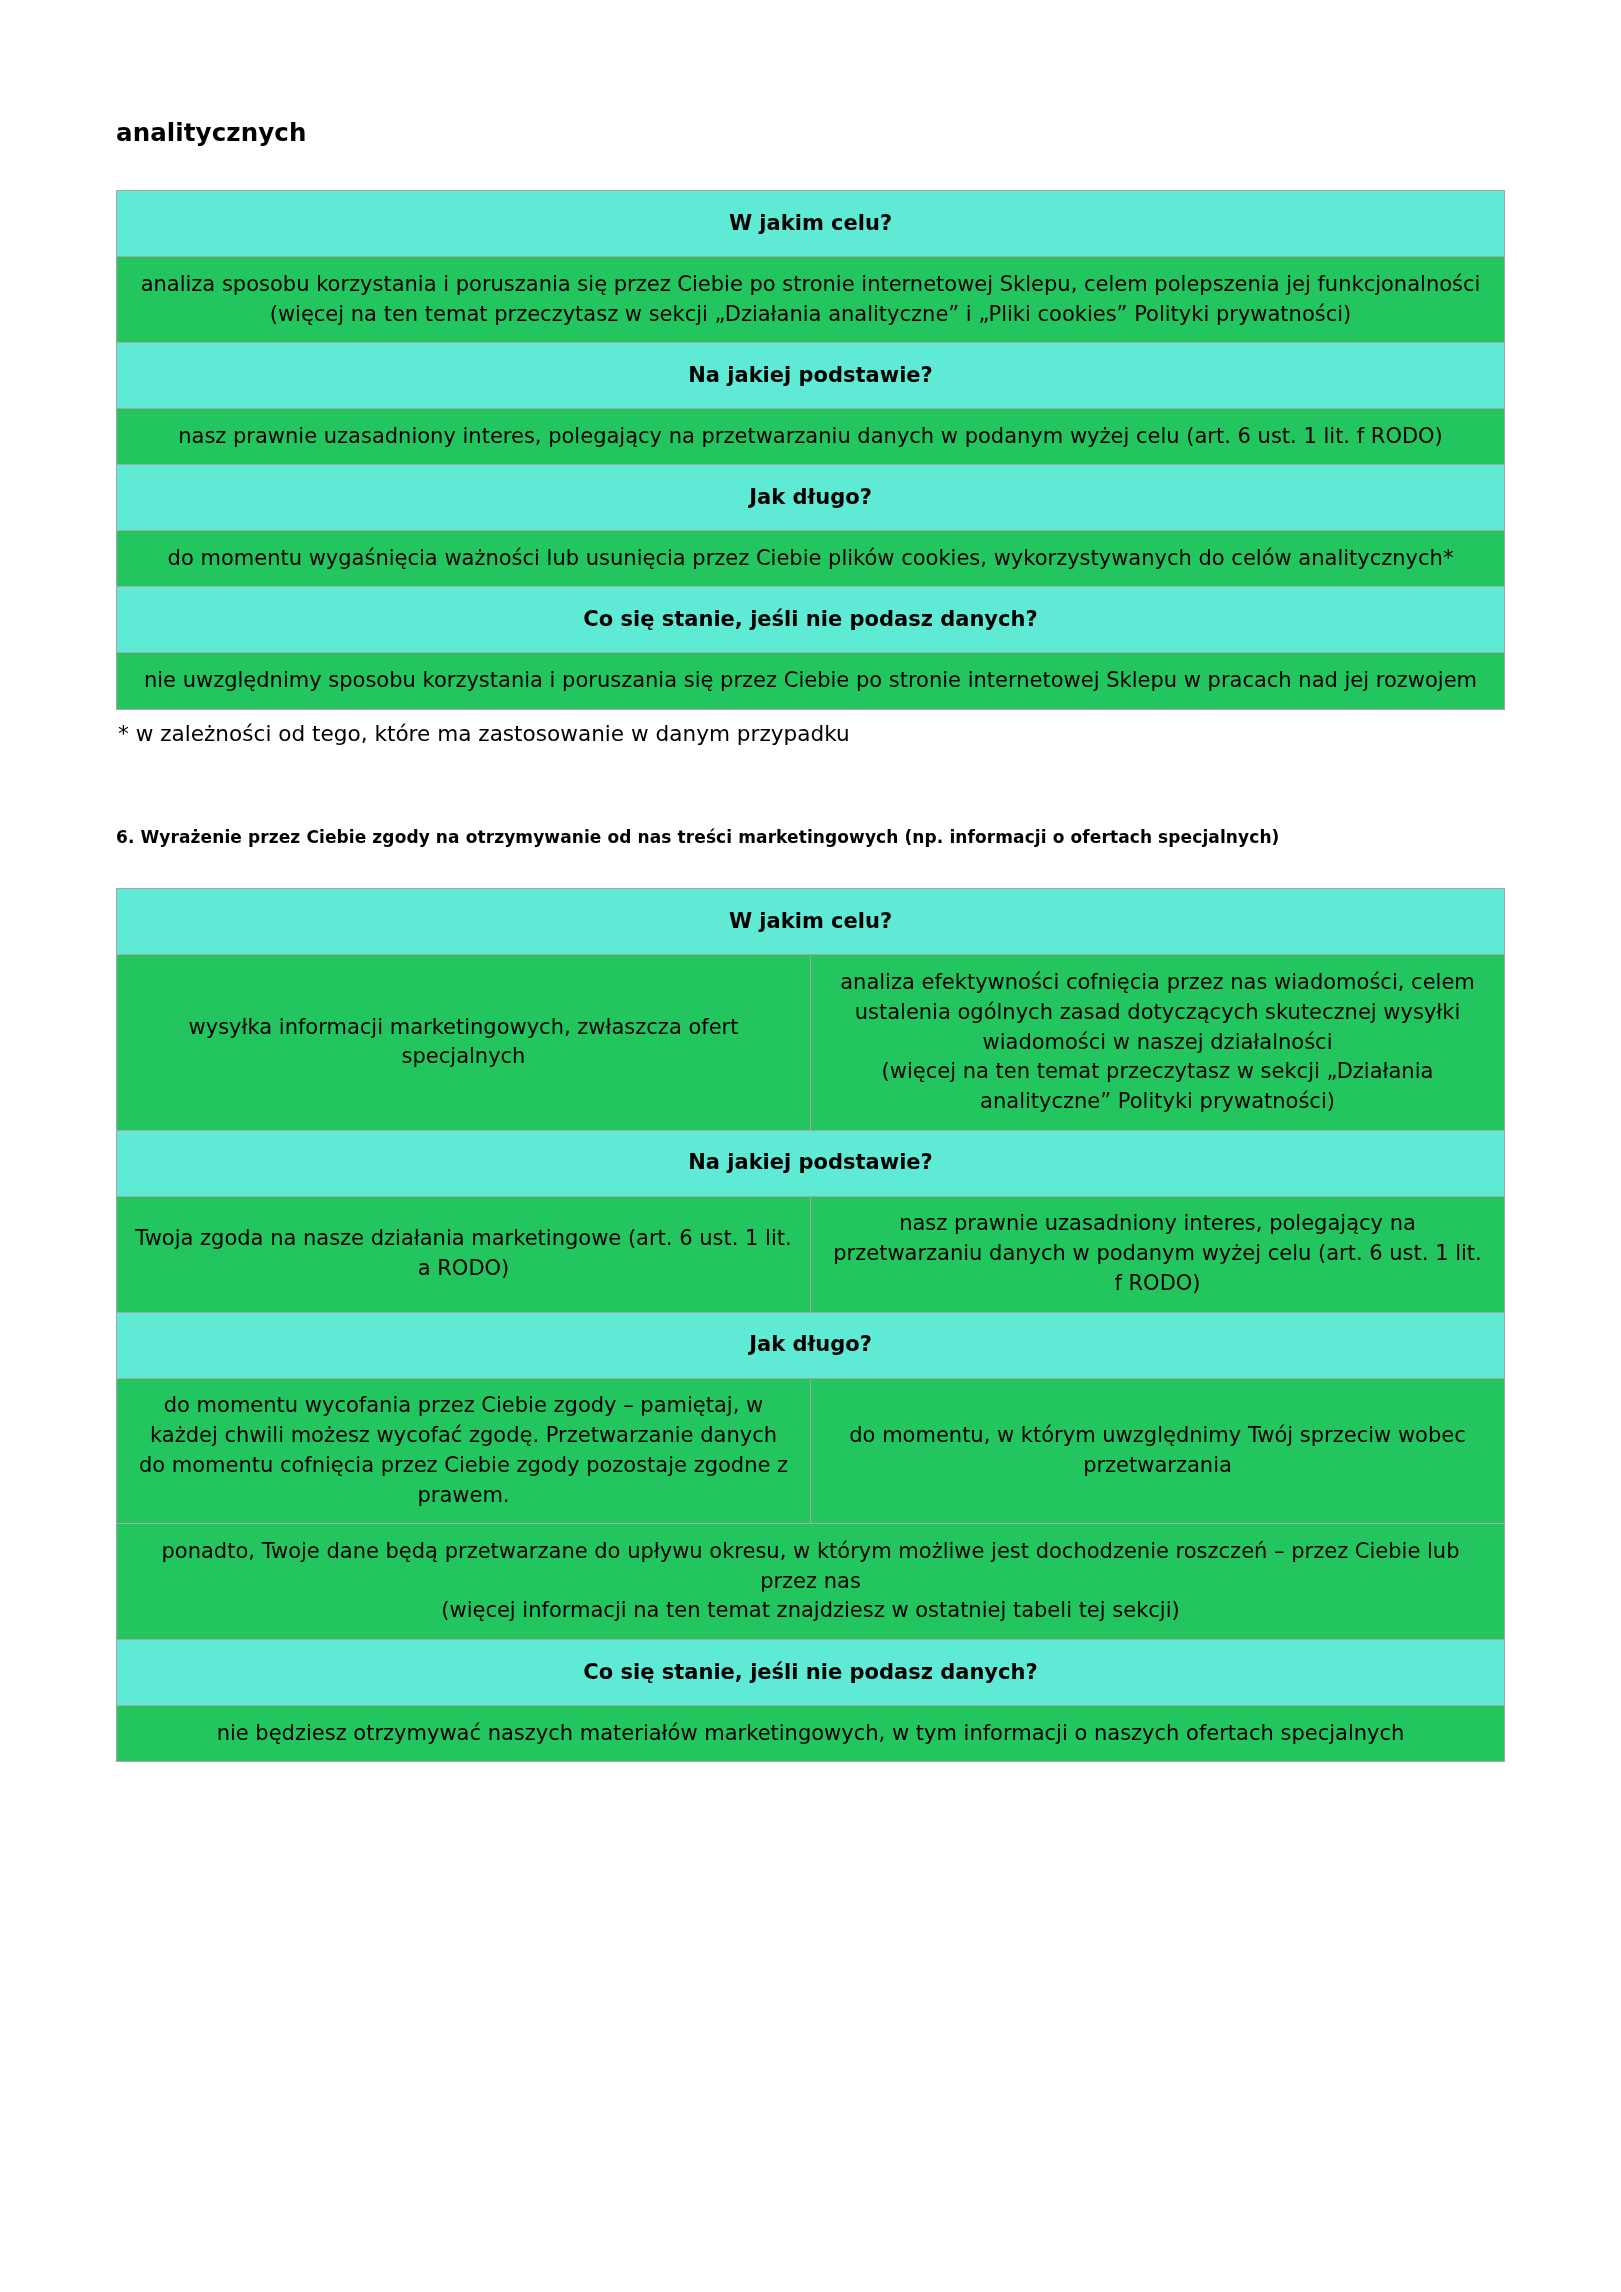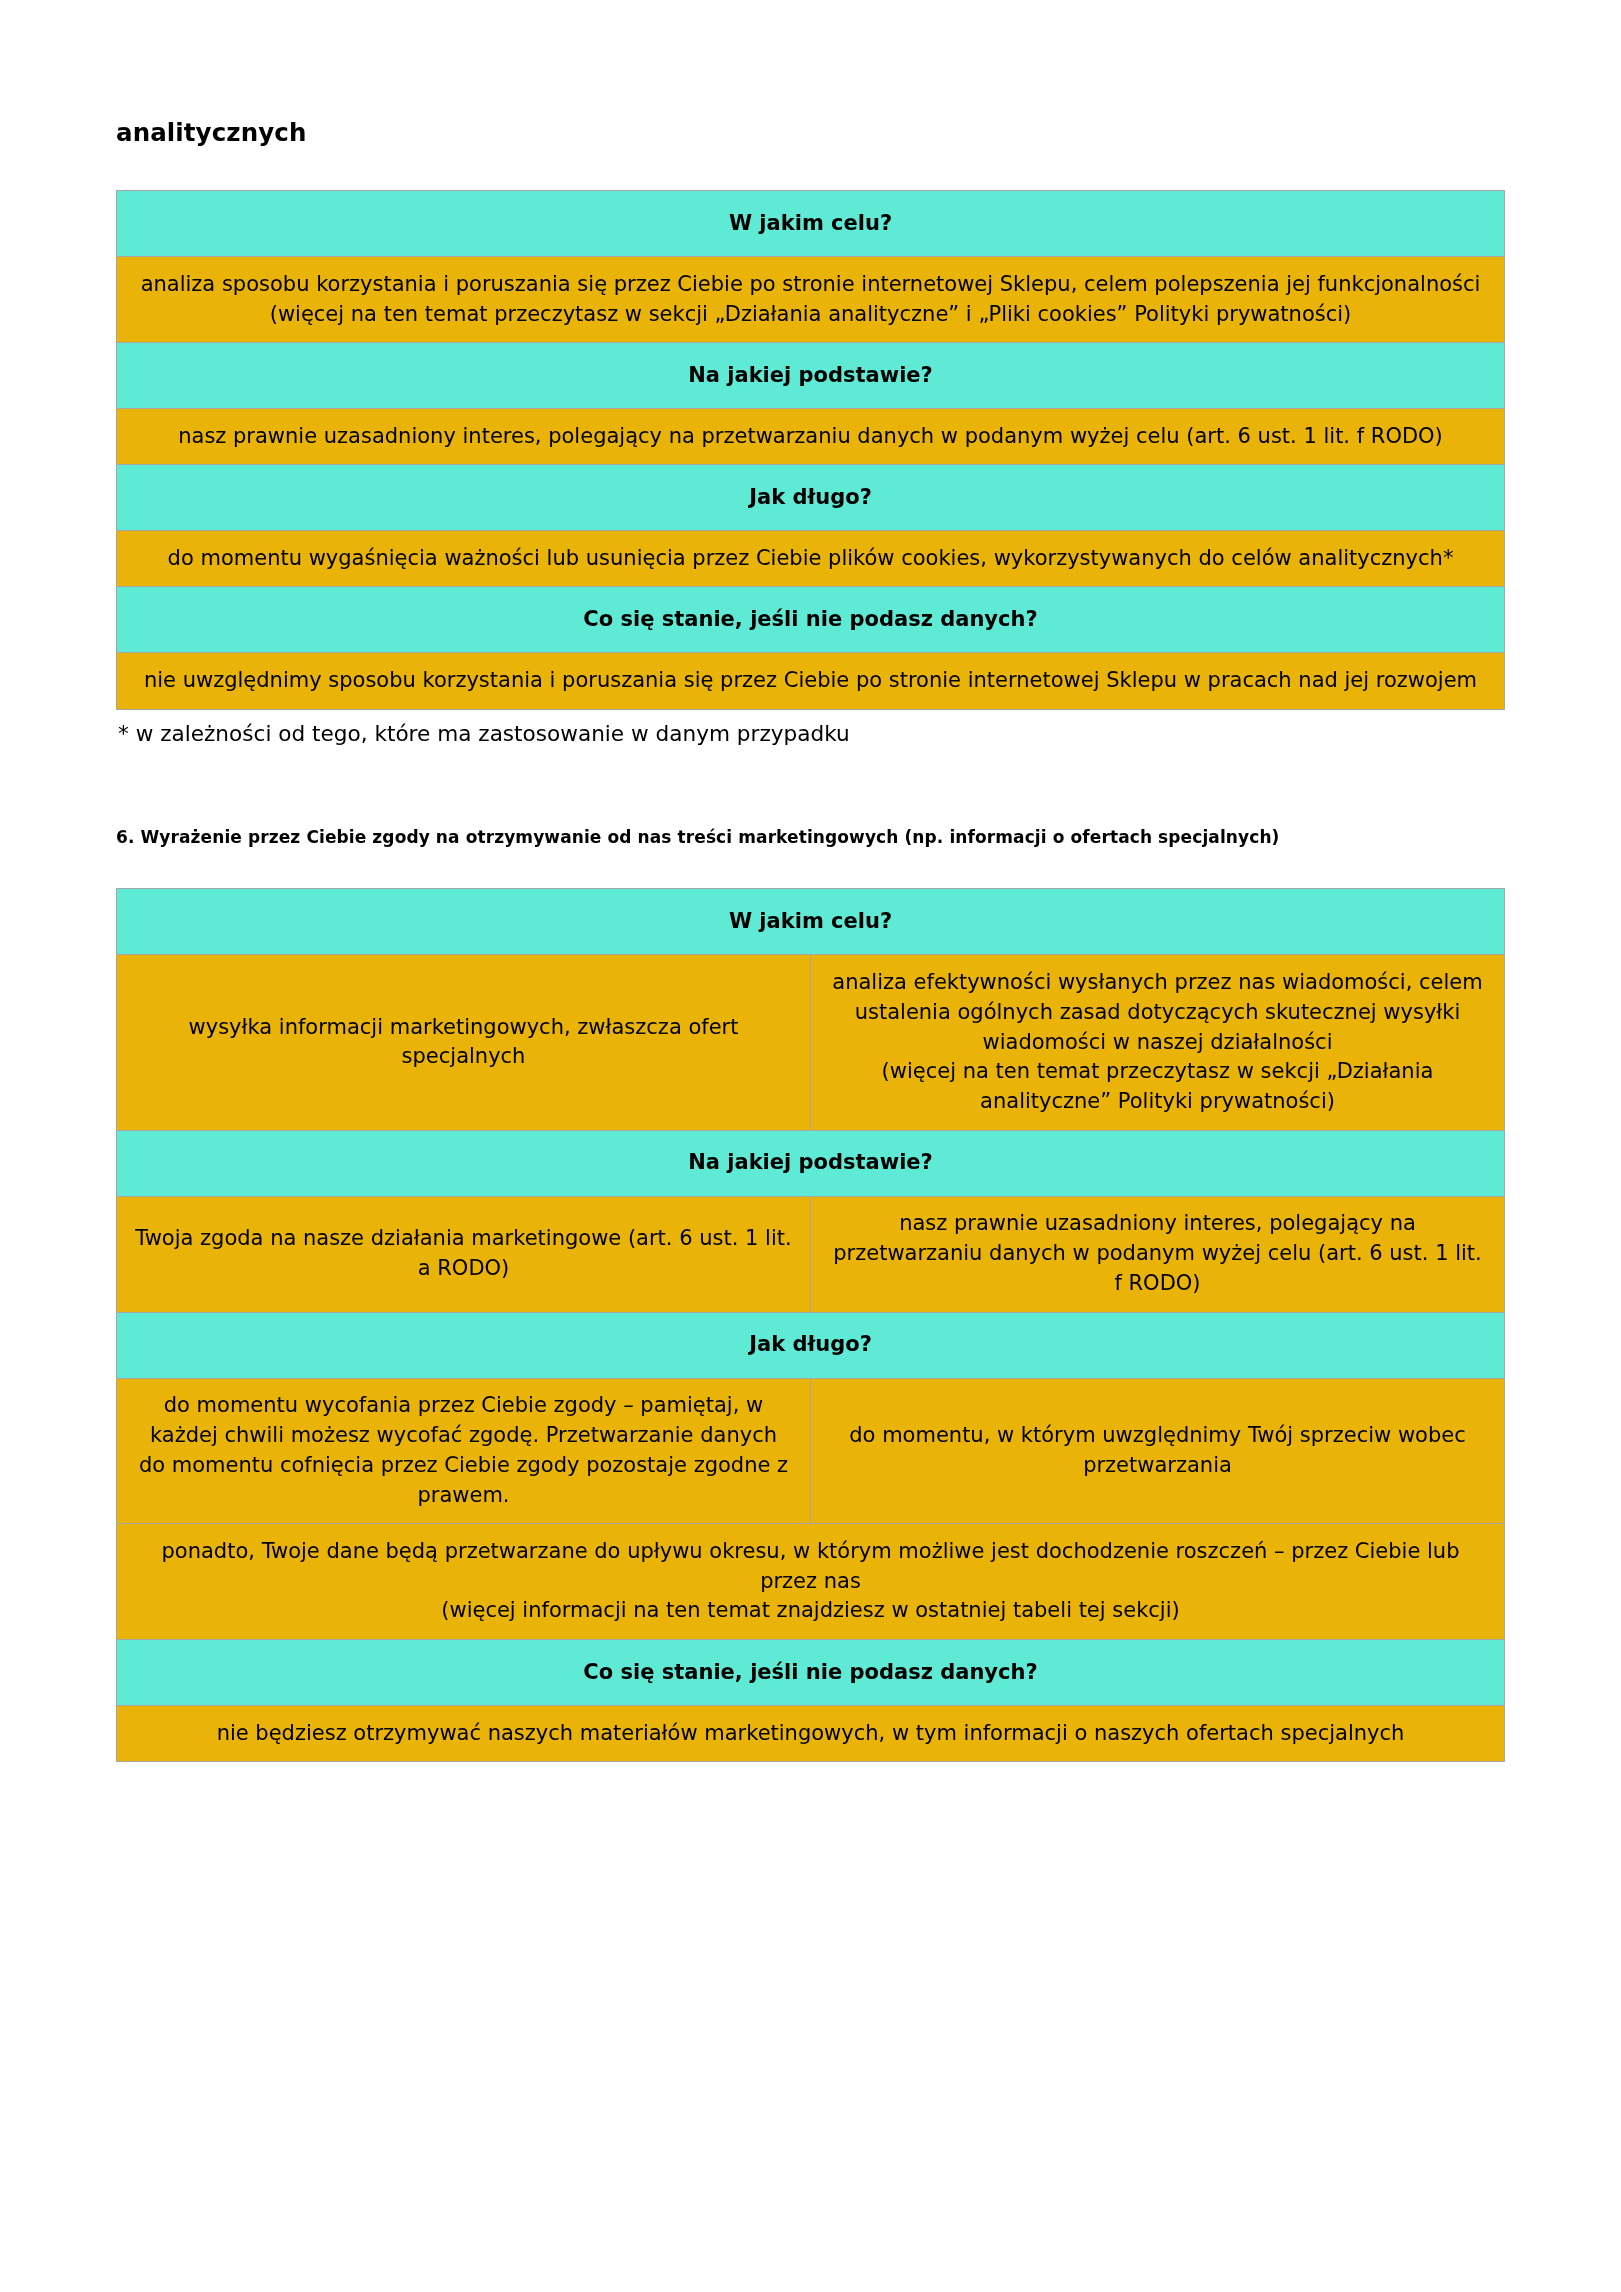--- a/index.html
+++ b/index.html
@@ -51,21 +51,21 @@
     text-align: center;
     vertical-align: middle;
     color: #000000;
   }
   .info-table td.header-cell {
     background: #5eead4;
     font-weight: bold;
     padding: 17.6px 17.6px;
   }
   .info-table td.body-cell {
-    background: #eab308;
+    background: #22c55e;
   }
   .info-table td.col-left {
     width: 696px;
   }
   .info-table td.col-right {
     width: 693px;
   }
   .footnote {
     font-size: 21.6px;
     line-height: 1.45;
@@ -124,21 +124,21 @@
   <div class="gap-after-heading"></div>
 
   <table class="info-table">
     <tbody>
       <tr>
         <td class="header-cell" colspan="2">W jakim celu?</td>
       </tr>
       <tr>
         <td class="body-cell col-left">wysyłka informacji marketingowych, zwłaszcza ofert specjalnych</td>
         <td class="body-cell col-right cell-lines">
-          <span>analiza efektywności wysłanych przez nas wiadomości, celem ustalenia ogólnych zasad dotyczących skutecznej wysyłki wiadomości w naszej działalności</span>
+          <span>analiza efektywności cofnięcia przez nas wiadomości, celem ustalenia ogólnych zasad dotyczących skutecznej wysyłki wiadomości w naszej działalności</span>
           <span>(więcej na ten temat przeczytasz w sekcji „Działania analityczne” Polityki prywatności)</span>
         </td>
       </tr>
       <tr>
         <td class="header-cell" colspan="2">Na jakiej podstawie?</td>
       </tr>
       <tr>
         <td class="body-cell col-left">Twoja zgoda na nasze działania marketingowe (art. 6 ust. 1 lit. a RODO)</td>
         <td class="body-cell col-right">nasz prawnie uzasadniony interes, polegający na przetwarzaniu danych w podanym wyżej celu (art. 6 ust. 1 lit. f RODO)</td>
       </tr>

